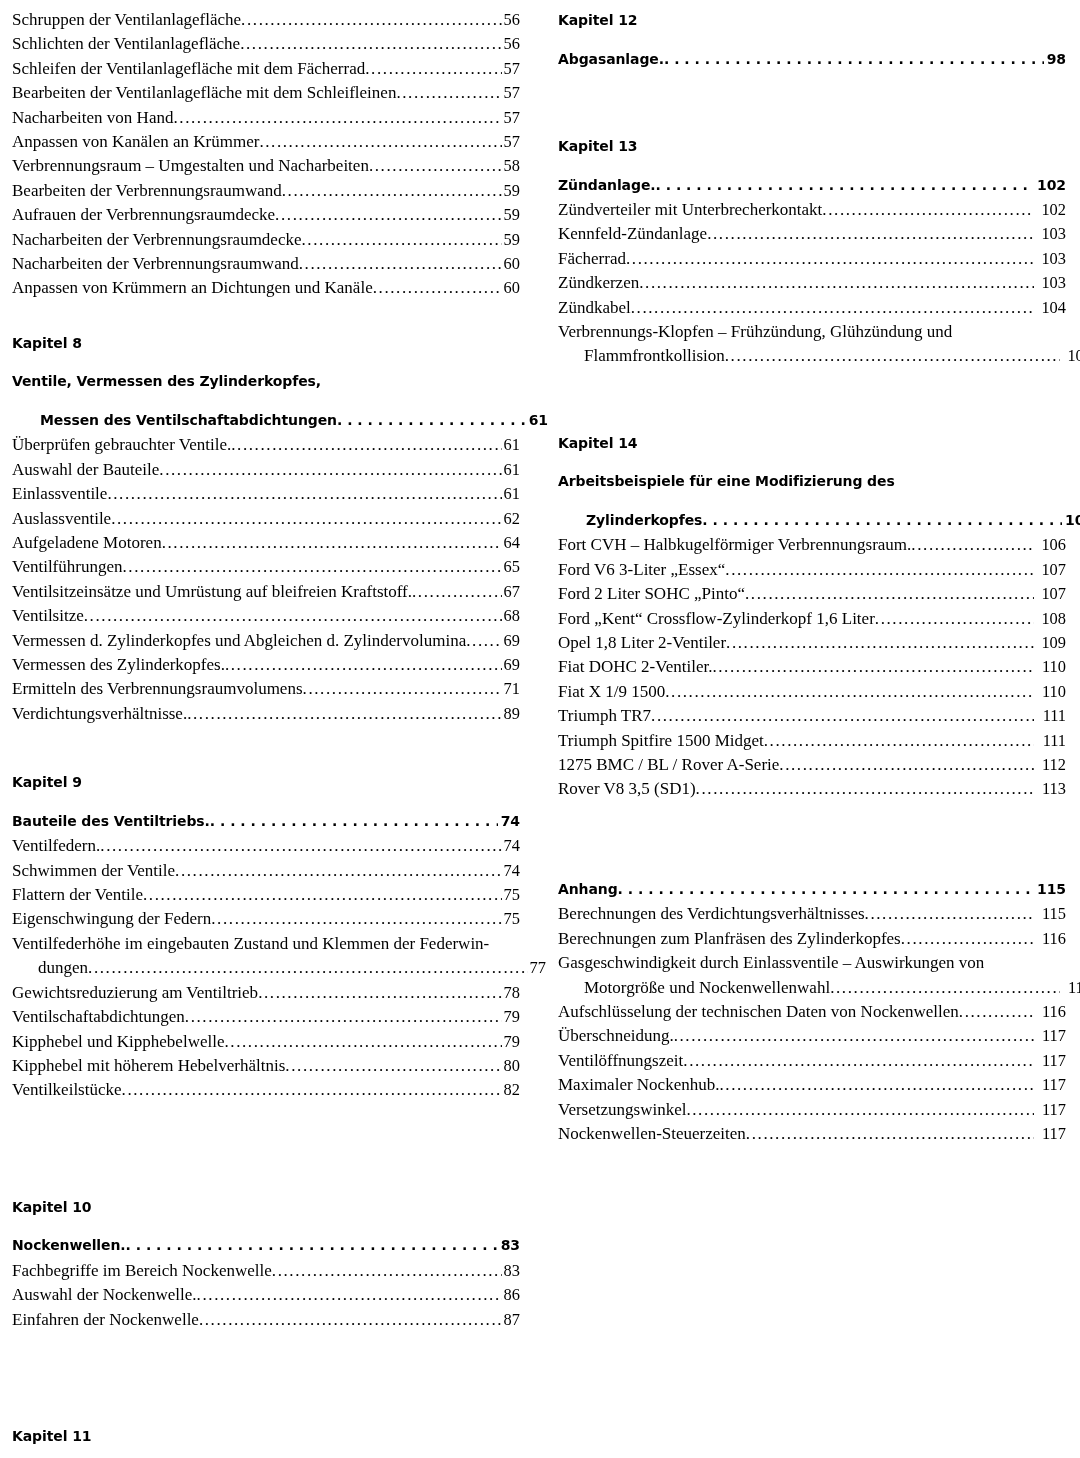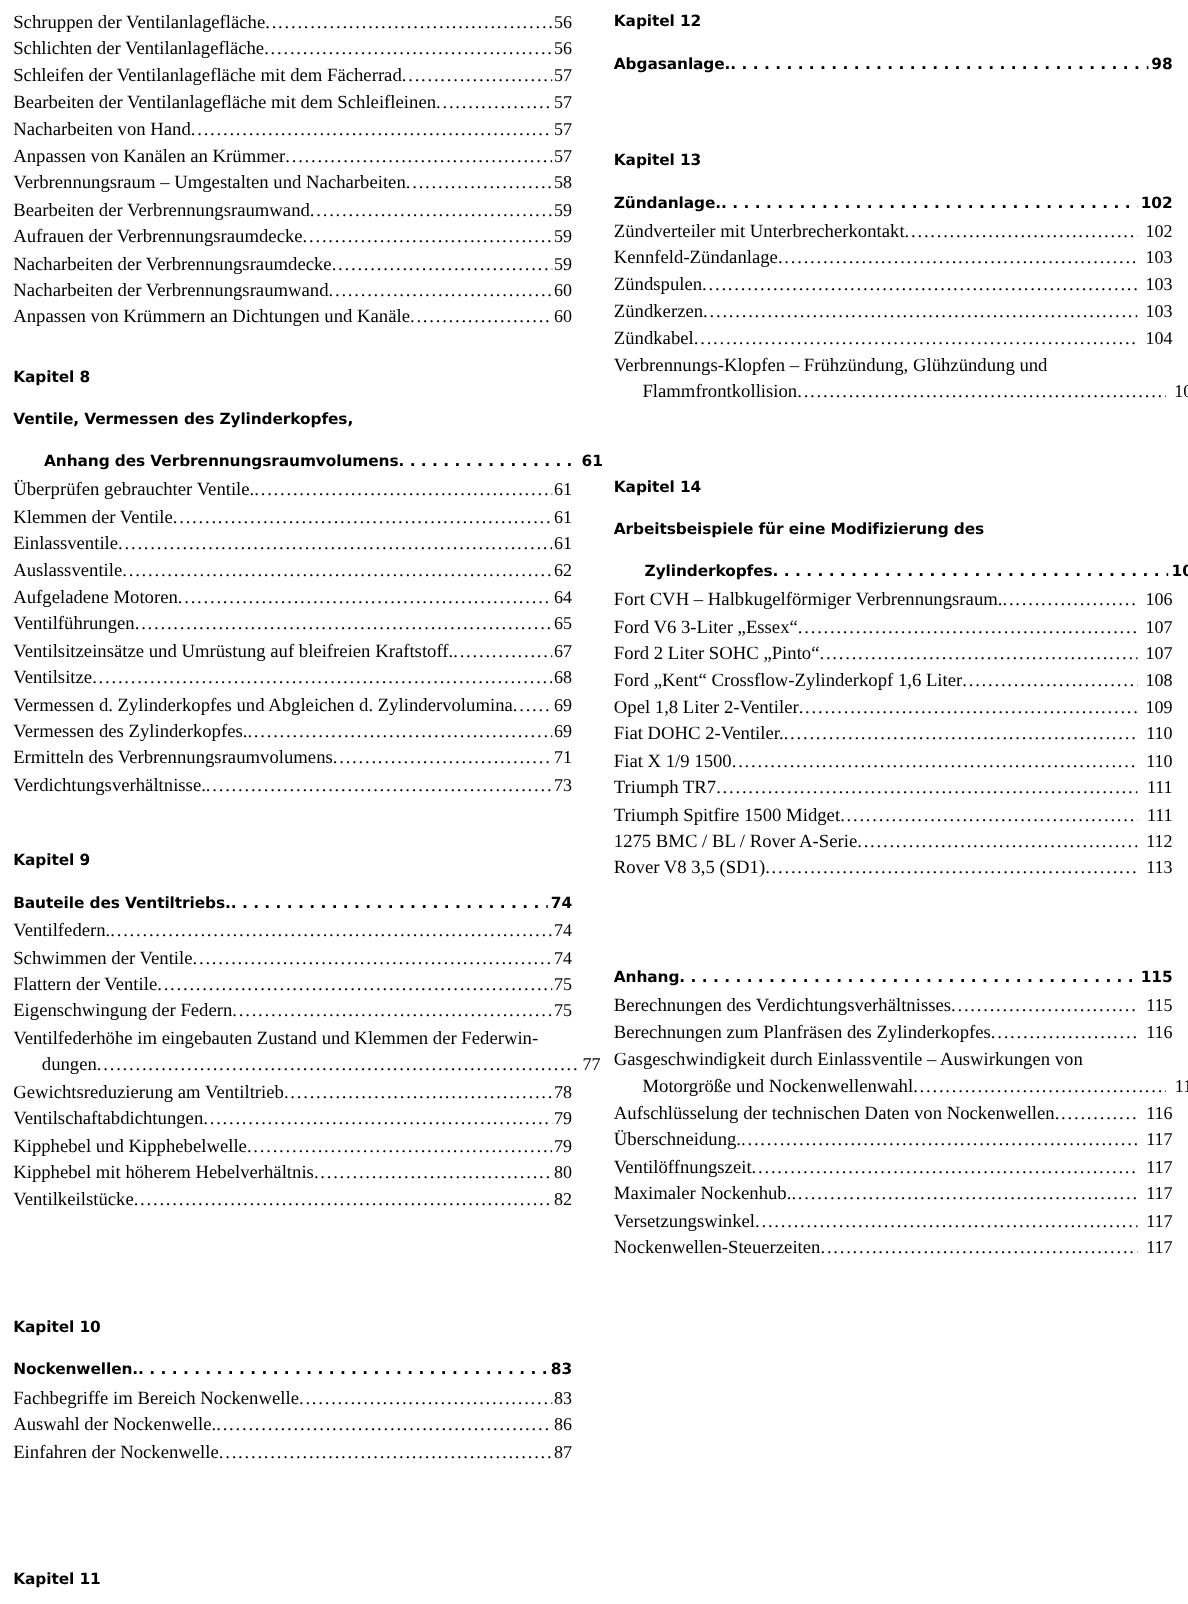--- a/index.html
+++ b/index.html
@@ -179,33 +179,33 @@
       </div>
 
     <div class="spacer-md"></div>
 
     <div class="chapter-head">
       <span class="chapter-label">Kapitel 8</span>
       <div class="chapter-title-line">
         <span class="txt">Ventile, Vermessen des Zylinderkopfes,</span>
       </div>
       <div class="chapter-title-line cont">
-        <span class="txt">Anhang des Verbrennungsraumvolumens</span>
+        <span class="txt">Messen des Ventilschaftabdichtungen</span>
         <span class="leader tight"></span>
         <span class="pageno">61</span>
       </div>
     </div>
     <div id="grp-c8">
         <div class="entry">
           <span class="txt">Überprüfen gebrauchter Ventile.</span>
           <span class="leader"></span>
           <span class="pageno">61</span>
         </div>
         <div class="entry">
-          <span class="txt">Klemmen der Ventile</span>
+          <span class="txt">Auswahl der Bauteile</span>
           <span class="leader"></span>
           <span class="pageno">61</span>
         </div>
         <div class="entry">
           <span class="txt">Einlassventile</span>
           <span class="leader"></span>
           <span class="pageno">61</span>
         </div>
         <div class="entry">
           <span class="txt">Auslassventile</span>
@@ -243,21 +243,21 @@
           <span class="pageno">69</span>
         </div>
         <div class="entry">
           <span class="txt">Ermitteln des Verbrennungsraumvolumens</span>
           <span class="leader"></span>
           <span class="pageno">71</span>
         </div>
         <div class="entry">
           <span class="txt">Verdichtungsverhältnisse.</span>
           <span class="leader"></span>
-          <span class="pageno">73</span>
+          <span class="pageno">89</span>
         </div>
       </div>
 
     <div class="spacer-lg"></div>
 
     <div class="chapter-head">
       <span class="chapter-label">Kapitel 9</span>
       <div class="chapter-title-line">
         <span class="txt">Bauteile des Ventiltriebs.</span>
         <span class="leader"></span>
@@ -400,21 +400,21 @@
           <span class="txt">Zündverteiler mit Unterbrecherkontakt</span>
           <span class="leader"></span>
           <span class="pageno">102</span>
         </div>
         <div class="entry">
           <span class="txt">Kennfeld-Zündanlage</span>
           <span class="leader"></span>
           <span class="pageno">103</span>
         </div>
         <div class="entry">
-          <span class="txt">Zündspulen</span>
+          <span class="txt">Fächerrad</span>
           <span class="leader"></span>
           <span class="pageno">103</span>
         </div>
         <div class="entry">
           <span class="txt">Zündkerzen</span>
           <span class="leader"></span>
           <span class="pageno">103</span>
         </div>
         <div class="entry">
           <span class="txt">Zündkabel</span>

